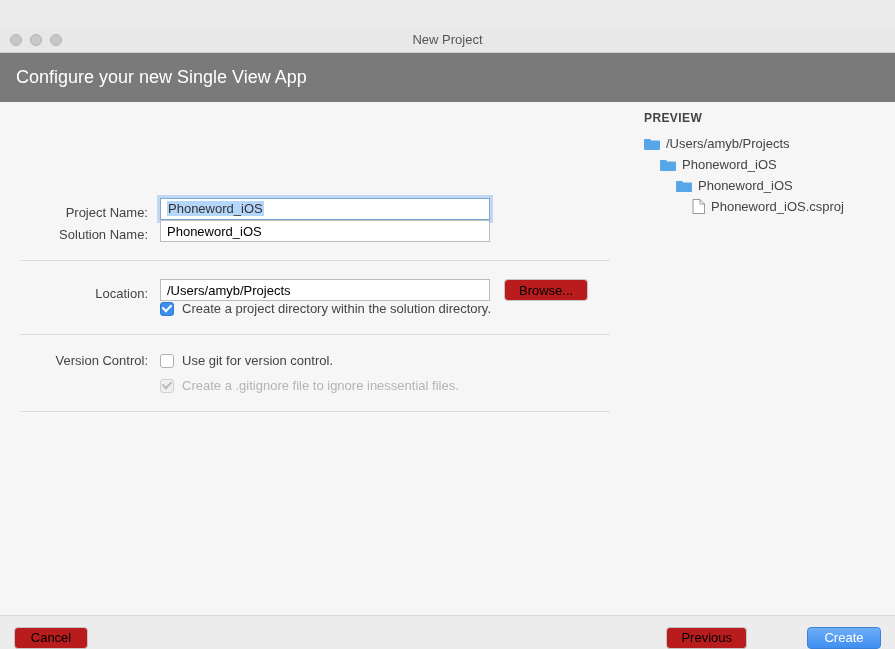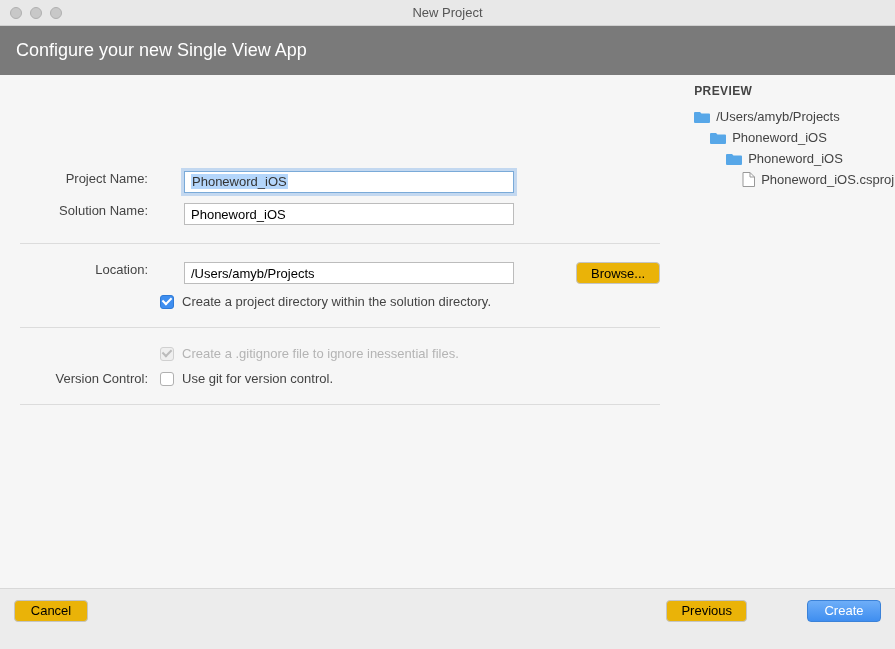--- a/index.html
+++ b/index.html
@@ -12,20 +12,21 @@
       height: 649px;
       overflow: hidden;
     }
     .titlebar {
       height: 26px;
       background: #e8e8e8;
       display: flex;
       align-items: center;
       position: relative;
       border-bottom: 1px solid #d0d0d0;
+      margin-top: 27px;
     }
     .traffic-lights {
       display: flex;
       gap: 8px;
       padding-left: 10px;
     }
     .traffic-light {
       width: 12px;
       height: 12px;
       border-radius: 50%;
@@ -80,23 +81,21 @@
     .folder-icon {
       width: 16px; height: 13px;
       display: inline-block;
     }
     .file-icon {
       width: 13px; height: 15px;
       display: inline-block;
     }
     .form-row {
       display: flex;
-      align-items: flex-start;
-      margin-bottom: 10px;
-      gap: 24px;
+      align-items: flex-end;
     }
     .form-label {
       width: 140px;
       text-align: right;
       padding-right: 12px;
       color: #444;
     }
     .text-input {
       width: 330px;
       height: 22px;
@@ -116,21 +115,21 @@
       padding: 0 1px;
     }
     .divider {
       border: none;
       border-top: 1px solid #dcdcdc;
       margin: 18px 0;
     }
     .btn {
       height: 22px;
       padding: 0 14px;
-      background: #eab308;
+      background: #b91c1c;
       border: 1px solid #c4c4c4;
       border-radius: 4px;
       font-size: 13px;
       font-family: inherit;
       cursor: pointer;
     }
     .btn.primary {
       background: linear-gradient(#6eaef8, #3f8ef0);
       border: 1px solid #3b82d8;
       color: #fff;
@@ -233,29 +232,29 @@
 
     <div class="checkbox-row">
       <div class="form-label"></div>
       <span class="checkbox checked"></span>
       <span class="checkbox-text">Create a project directory within the solution directory.</span>
     </div>
 
     <hr class="divider">
 
     <div class="checkbox-row">
+      <div class="form-label">Version Control:</div>
+      <span class="checkbox"></span>
+      <span class="checkbox-text">Use git for version control.</span>
+    </div>
+
+    <div class="checkbox-row">
       <div class="form-label"></div>
       <span class="checkbox disabled checked"></span>
       <span class="checkbox-text disabled">Create a .gitignore file to ignore inessential files.</span>
-    </div>
-
-    <div class="checkbox-row">
-      <div class="form-label">Version Control:</div>
-      <span class="checkbox"></span>
-      <span class="checkbox-text">Use git for version control.</span>
     </div>
 
     <hr class="divider">
 
 
   </div>
 
   <div class="preview-area">
     <div class="preview-title">PREVIEW</div>
     <div class="tree">

